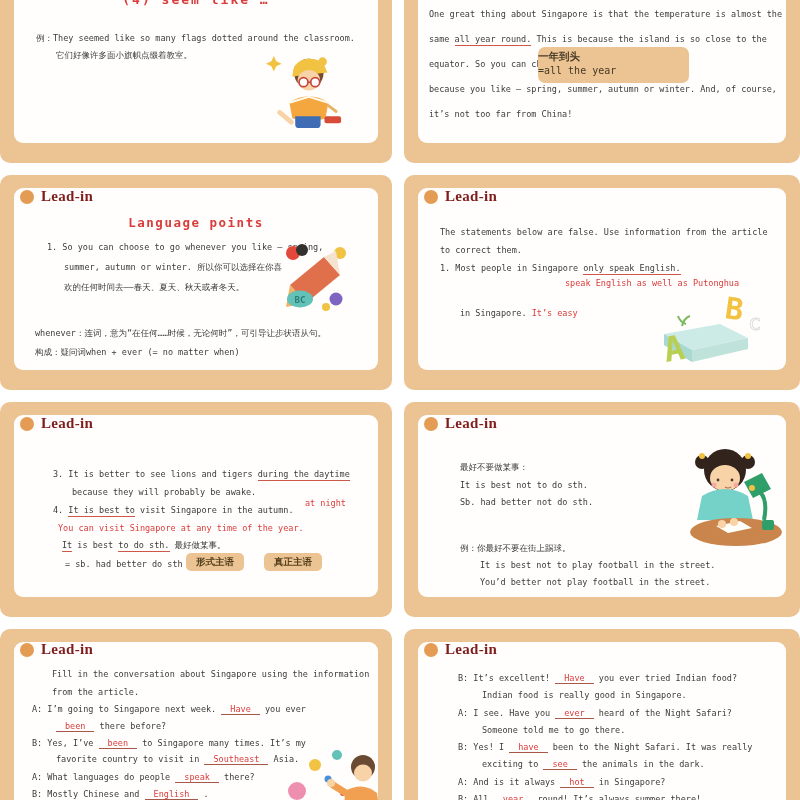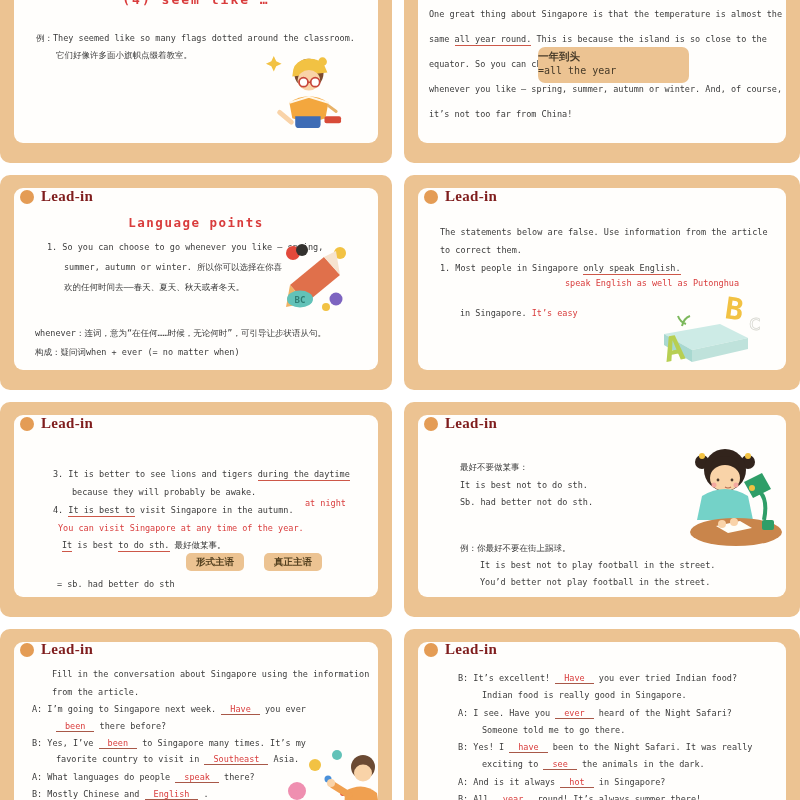--- a/index.html
+++ b/index.html
@@ -55,21 +55,21 @@
       <path d="M70 55 l8 6" stroke="#e8b268" stroke-width="3" stroke-linecap="round"></path>
     </svg>
   </div>
 
   <div class="card" style="left:404px;top:-52px;width:396px;height:215px;">
     <div class="panel"></div>
     <div class="lines">
         <div class="tline" style="left: 25px; top: 60px;"><span>One great thing about Singapore is that the temperature is almost the</span></div>
         <div class="tline" style="left: 25px; top: 85px;"><span>same </span><span class="seg-ul">all year round.</span><span> This is because the island is so close to the</span></div>
         <div class="tline" style="left: 25px; top: 110px;"><span>equator. So you can cho</span></div>
-        <div class="tline" style="left: 25px; top: 135px;"><span>whenever you like — spring, summer, autumn or winter. And, of course,</span></div>
+        <div class="tline" style="left: 25px; top: 135px;"><span>because you like — spring, summer, autumn or winter. And, of course,</span></div>
         <div class="tline" style="left: 25px; top: 160px;"><span>it’s not too far from China!</span></div>
       </div>
     <div class="callout">
       <div class="c1">一年到头</div>
       <div class="c2">=all the year</div>
     </div>
   </div>
 
   <div class="card" style="left:0;top:175px;width:392px;height:215px;">
     <div class="panel"></div>
@@ -129,21 +129,21 @@
       <span class="dot"></span>
       <span class="lbl">Lead-in</span>
     </div>
     <div class="lines">
         <div class="tline" style="left: 53px; top: 66px;"><span>3. It is better to see lions and tigers </span><span class="seg-ul">during the daytime</span></div>
         <div class="tline" style="left: 72px; top: 84px;"><span>because they will probably be awake.</span></div>
         <div class="tline" style="left: 305px; top: 95px;"><span class="seg-red">at night</span></div>
         <div class="tline" style="left: 53px; top: 102px;"><span>4. </span><span class="seg-ul">It is best to</span><span> visit Singapore in the autumn.</span></div>
         <div class="tline" style="left: 58px; top: 120px;"><span class="seg-red">You can visit Singapore at any time of the year.</span></div>
         <div class="tline" style="left: 62px; top: 137px;"><span class="seg-ul">It</span><span> is best </span><span class="seg-ul">to do sth.</span><span>  最好做某事。</span></div>
-        <div class="tline" style="left: 57px; top: 156px; margin-top: 20px;"><span>= sb. had better do sth</span></div>
+        <div class="tline" style="left: 65px; top: 156px;"><span>= sb. had better do sth</span></div>
       </div>
     <span class="badge" style="left:186px;top:151px;">形式主语</span>
     <span class="badge" style="left:264px;top:151px;">真正主语</span>
   </div>
 
   <div class="card" style="left:404px;top:402px;width:396px;height:215px;">
     <div class="panel"></div>
     <div class="leadin" style="top:13px;">
       <span class="dot"></span>
       <span class="lbl">Lead-in</span>

